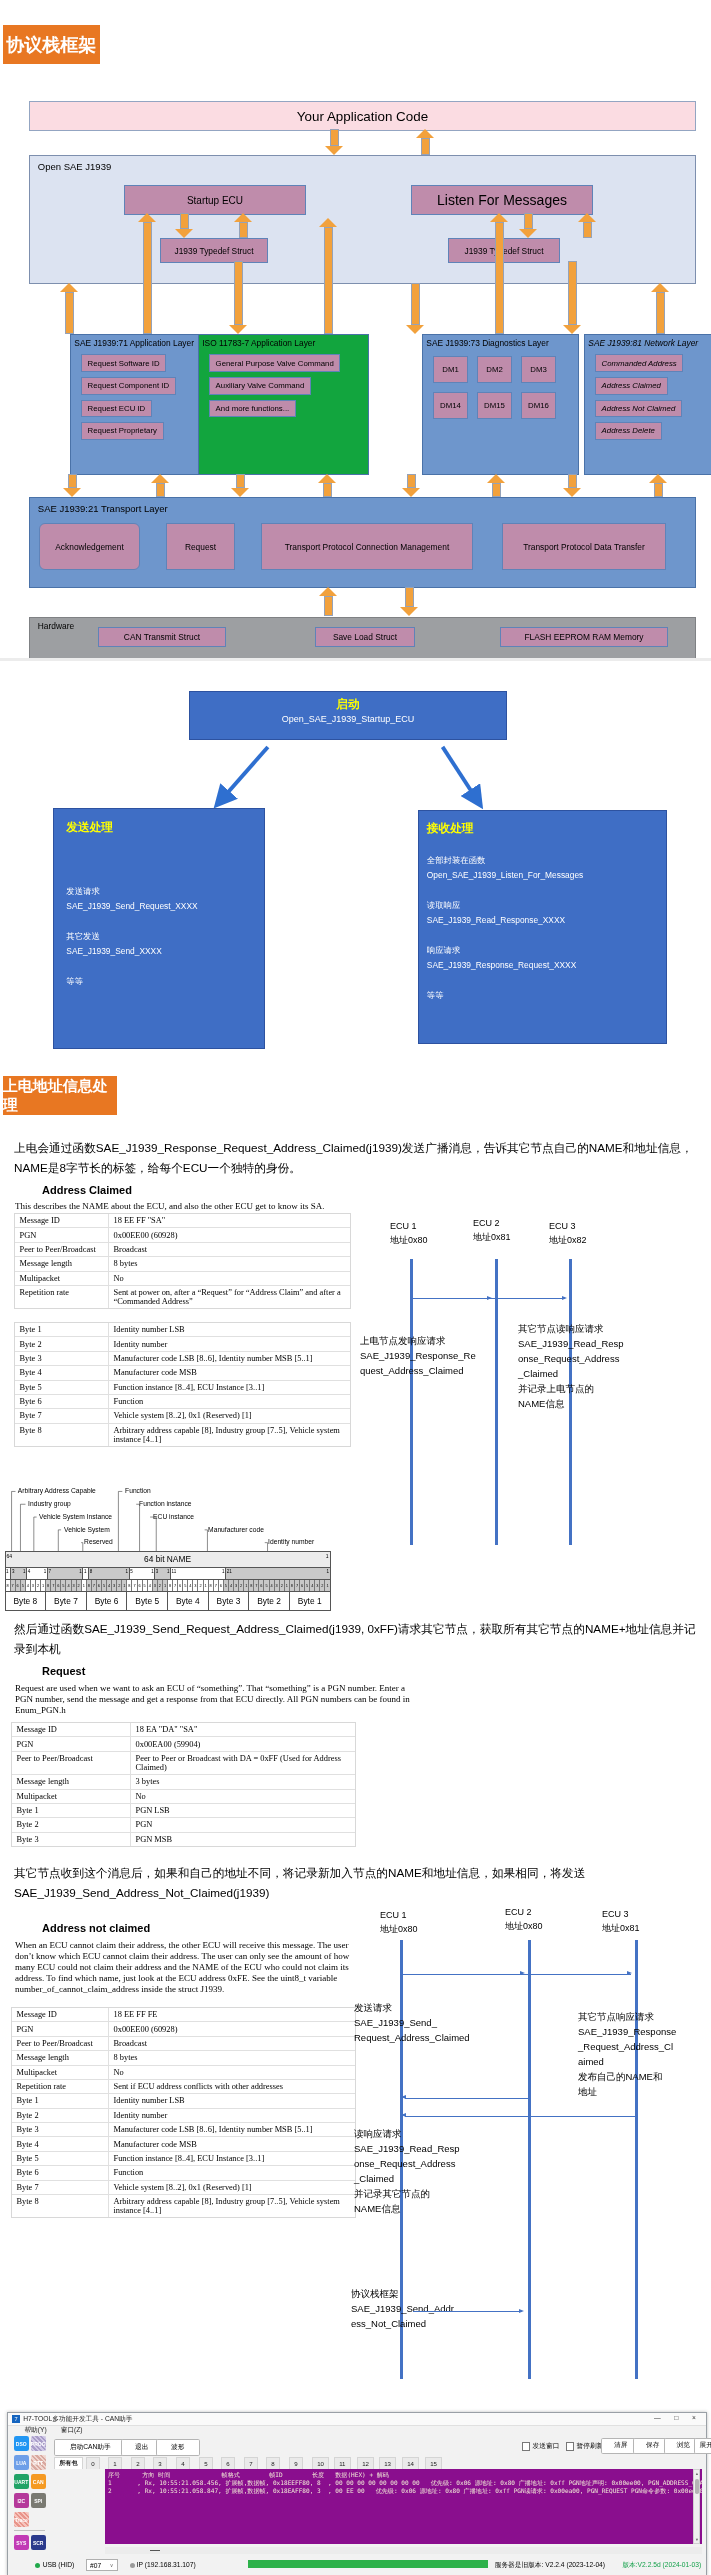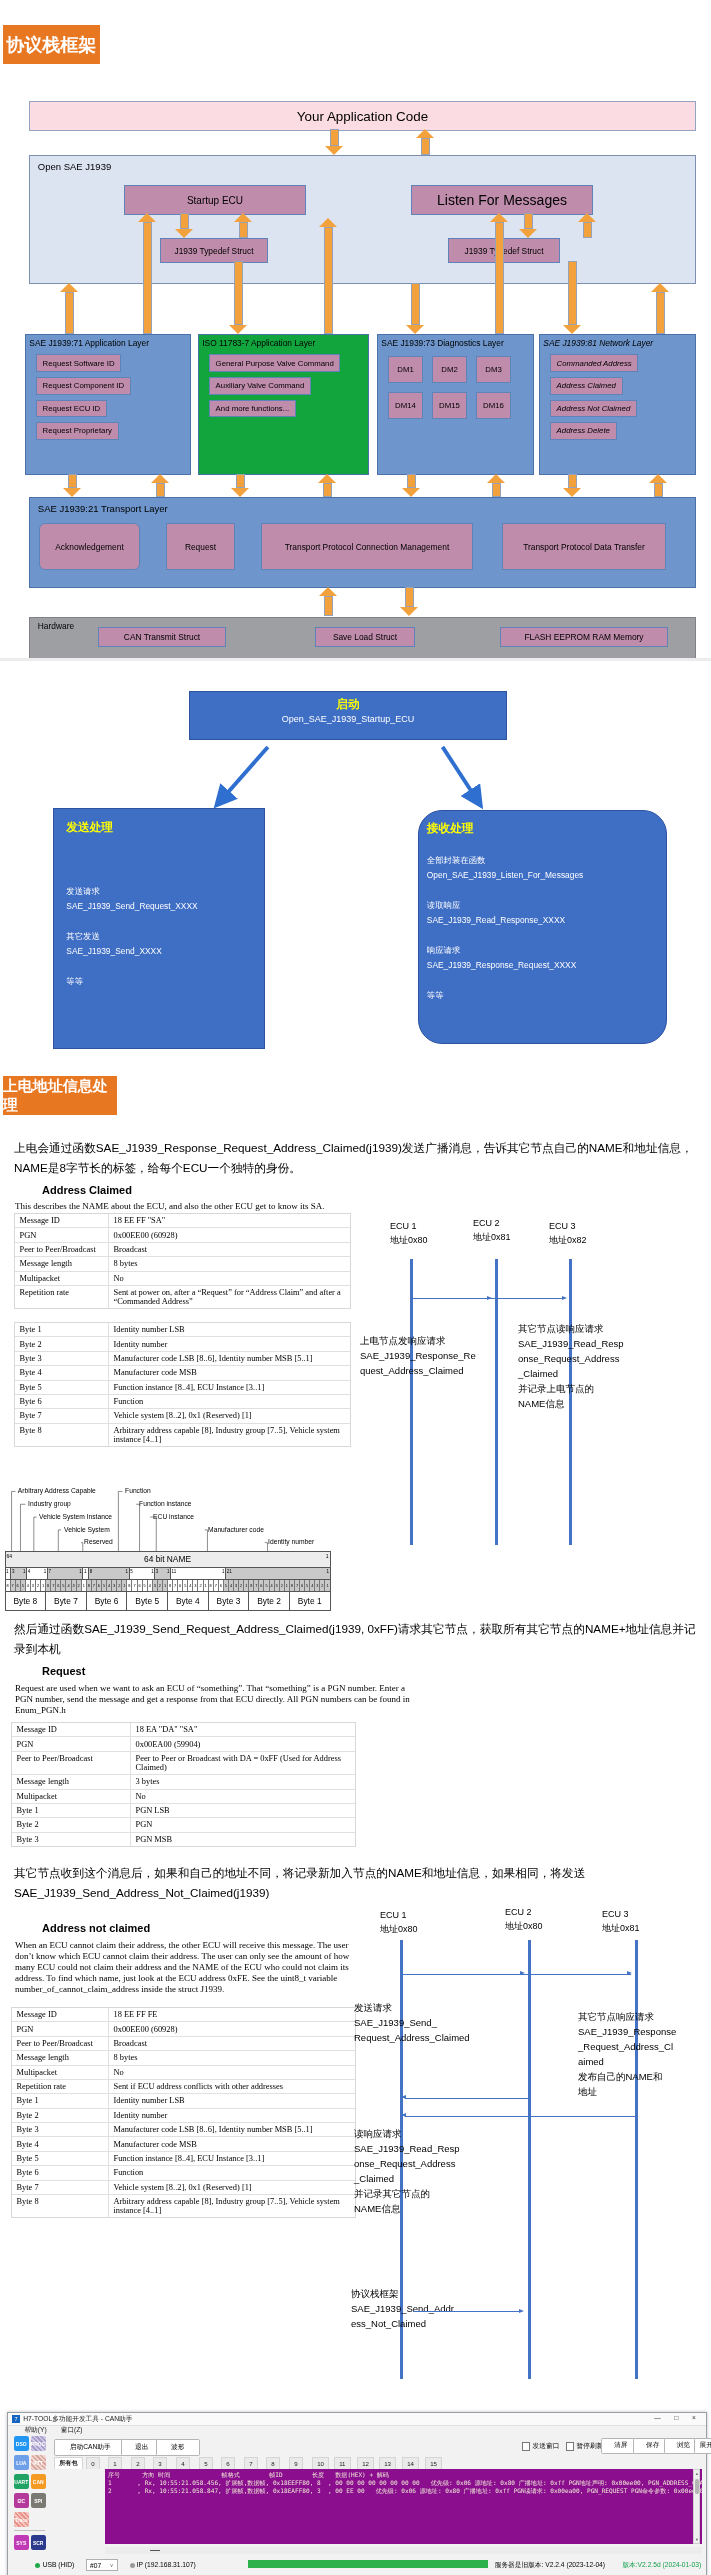--- a/index.html
+++ b/index.html
@@ -10,21 +10,21 @@
   .banner{position:absolute;background:#e87722;color:#fff;font-weight:bold;
           display:flex;align-items:center;justify-content:center;}
   
   .appcode{position:absolute;left:29px;top:101px;width:665px;height:28px;background:#fbdce2;
            border:1.1px solid #93a5c2;display:flex;align-items:center;justify-content:center;font-size:13.4px;}
   .openbox{position:absolute;left:29px;top:155px;width:665px;height:127px;background:#dce3f1;border:1.1px solid #7d8fae;}
   .openlabel{position:absolute;left:7.8px;top:4.5px;font-size:9.5px;}
   .mauve{background:#bf8cab;border:1.1px solid #5f83b8;display:flex;align-items:center;justify-content:center;}
   .layer{position:absolute;top:334px;height:139px;border:1.1px solid #4a72a8;}
   .layer .ltitle{display:block;padding:3.3px 3.3px 1.1px 3.3px;font-size:8.4px;}
-  .lay-blue{background:#6e96cc;}
+  .lay-blue{background:#6e96cc;margin-left:45px;}
   .lay-green{background:#12a53e;}
   .litem{background:#bf8cab;border:0.6px solid #5f83b8;font-size:7.8px;display:table;
          padding:3.3px 5.6px;margin:5px 0 0 10px;}
   .dmgrid{display:grid;grid-template-columns:35px 35px 35px;grid-gap:9px;margin:6.7px 0 0 10px;}
   .dmitem{background:#bf8cab;border:0.6px solid #5f83b8;font-size:7.8px;height:25px;
           display:flex;align-items:center;justify-content:center;}
   .transport{position:absolute;left:29px;top:497px;width:665px;height:89px;background:#6e96cc;border:1.1px solid #4a72a8;}
   .hardware{position:absolute;left:29px;top:617px;width:665px;height:41px;background:#9d9fa2;border:1.1px solid #7f8184;}
   .pinkbox{position:absolute;background:#bf8cab;border:0.6px solid #5f83b8;font-size:8.4px;
            display:flex;align-items:center;justify-content:center;text-align:center;}
@@ -297,21 +297,21 @@
   <div class="flowbox" style="left:53px;top:808px;width:210px;height:239px;padding:0;">
     <div class="flowtitle" style="margin:11px 0 0 12.3px;">发送处理</div>
     <div class="flowlines" style="margin:49px 0 0 12.3px;">发送请求
 SAE_J1939_Send_Request_XXXX
 
 其它发送
 SAE_J1939_Send_XXXX
 
 等等</div>
   </div>
-  <div class="flowbox" style="left:418px;top:810px;width:247px;height:232px;padding:0;border-radius:24px;">
+  <div class="flowbox" style="left:418px;top:810px;width:247px;height:232px;padding:0;">
     <div class="flowtitle" style="margin:10px 0 0 7.8px;">接收处理</div>
     <div class="flowlines" style="margin:16.7px 0 0 7.8px;">全部封装在函数
 Open_SAE_J1939_Listen_For_Messages
 
 读取响应
 SAE_J1939_Read_Response_XXXX
 
 响应请求
 SAE_J1939_Response_Request_XXXX
 

